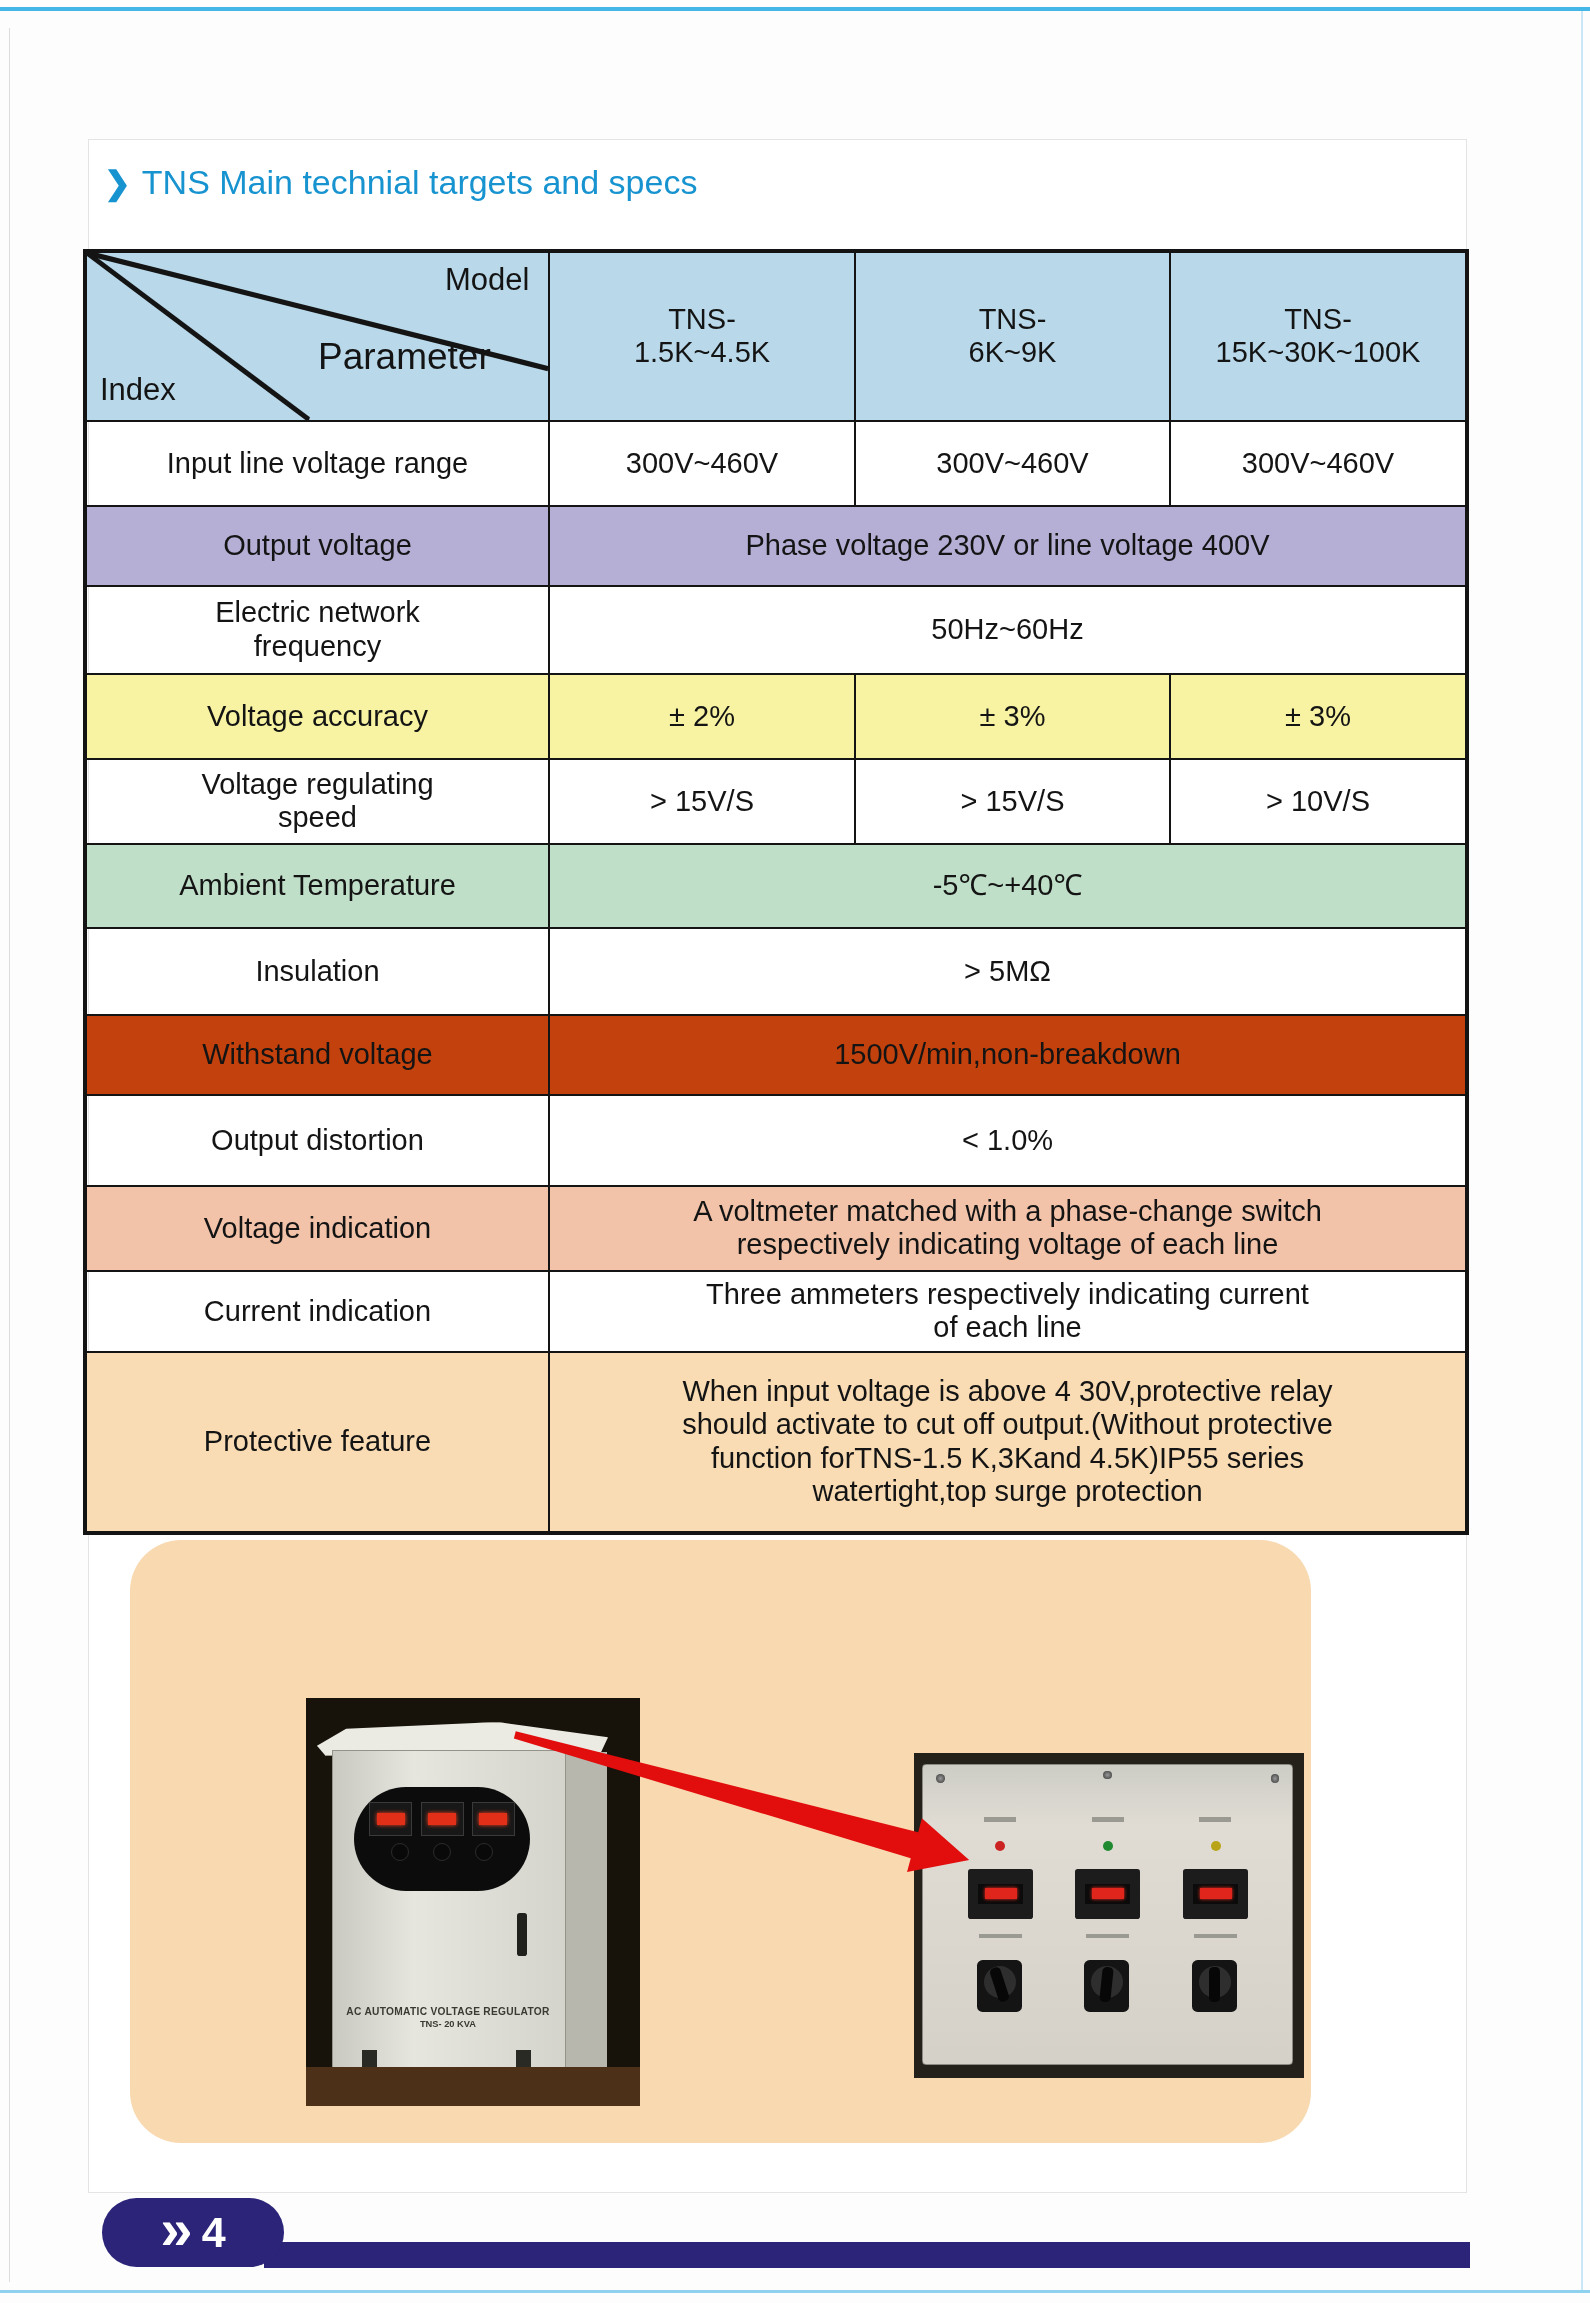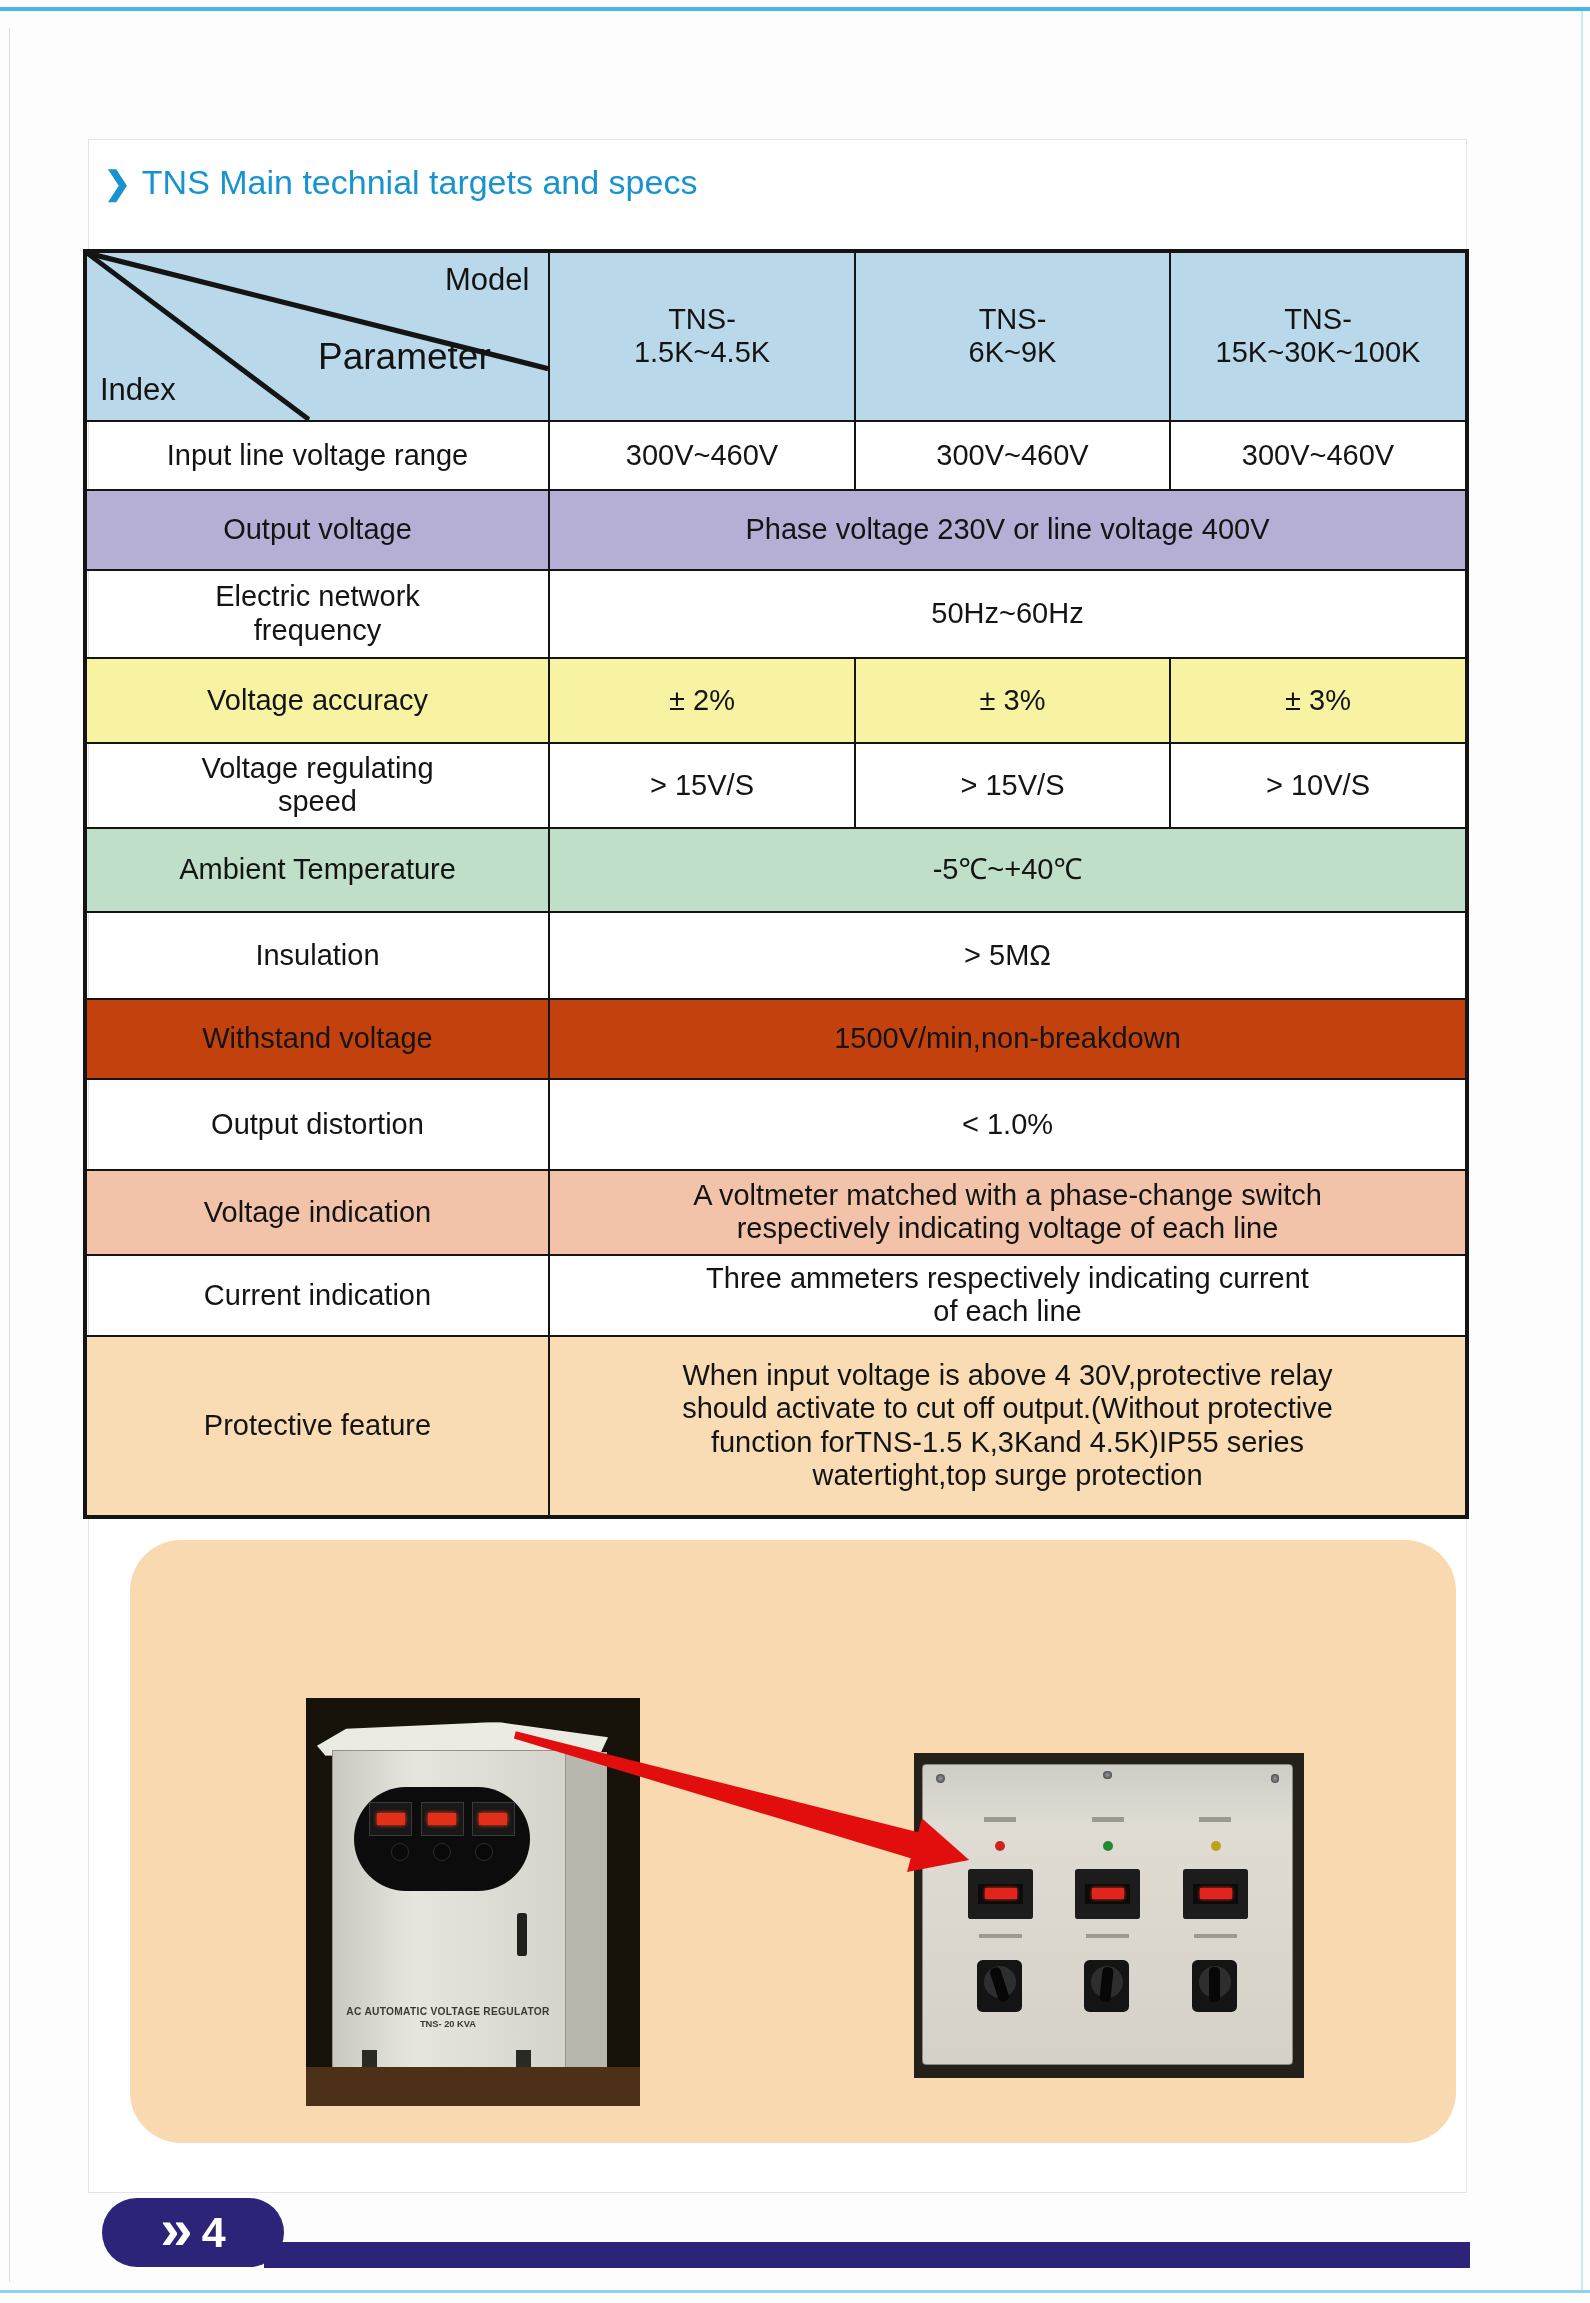--- a/index.html
+++ b/index.html
@@ -31,21 +31,21 @@
   .bg-green{background:#bfdfc8;} .bg-pink{background:#c2410c;} .bg-salmon{background:#f2c3a9;}
   .bg-tan{background:#f9dcb3;}
 
   td.corner{position:relative;padding:0;}
   td.corner svg{position:absolute;left:0;top:0;width:100%;height:100%;}
   td.corner .model{position:absolute;top:9.3px;right:18.6px;font-size:31px;}
   td.corner .param{position:absolute;top:83px;left:199px;font-size:37px;margin-left:32px;}
   td.corner .index{position:absolute;bottom:12px;left:13px;font-size:31px;}
 
   
-  .photo-panel{position:absolute;left:130px;top:1540px;width:1326px;height:603px;
+  .photo-panel{position:absolute;left:130px;top:1540px;width:1181px;height:603px;
                background:#f8d9b0;border-radius:51px;}
   .arrow-svg{position:absolute;left:0;top:0;width:1326px;height:603px;z-index:5;pointer-events:none;}
 
   .photo-cabinet{position:absolute;left:176px;top:158px;width:334px;height:408px;
                  background:#17120a;z-index:2;}
   .cab-side{position:absolute;left:256px;top:54px;width:45px;height:317px;background:#b7b7ae;}
   .cab-body{position:absolute;left:26px;top:52px;width:232px;height:319px;
             background:linear-gradient(90deg,#c9c9c2,#e6e6df 35%,#d4d4cd);border:0.9px solid #93938a;}
   .cab-cap{position:absolute;left:11px;top:24px;width:289px;height:32px;background:#ebebe4;
            border:0.9px solid #9a9a90;clip-path:polygon(0 70%,10% 20%,62% 0,100% 45%,97% 100%,3% 100%);}
@@ -124,21 +124,21 @@
         <span class="param">Parameter</span>
         <span class="index">Index</span>
       </td>
       <td class="hdr bg-blue">TNS-
 1.5K~4.5K</td>
       <td class="hdr bg-blue">TNS-
 6K~9K</td>
       <td class="hdr bg-blue">TNS-
 15K~30K~100K</td>
     </tr>
-    <tr style="height:69px">
+    <tr style="height:85px">
       <td>Input line voltage range</td>
       <td>300V~460V</td>
       <td>300V~460V</td>
       <td>300V~460V</td>
     </tr>
     <tr style="height:80px">
       <td class="bg-lav">Output voltage</td>
       <td class="bg-lav" colspan="3">Phase voltage 230V or line voltage 400V</td>
     </tr>
     <tr style="height:88px">

